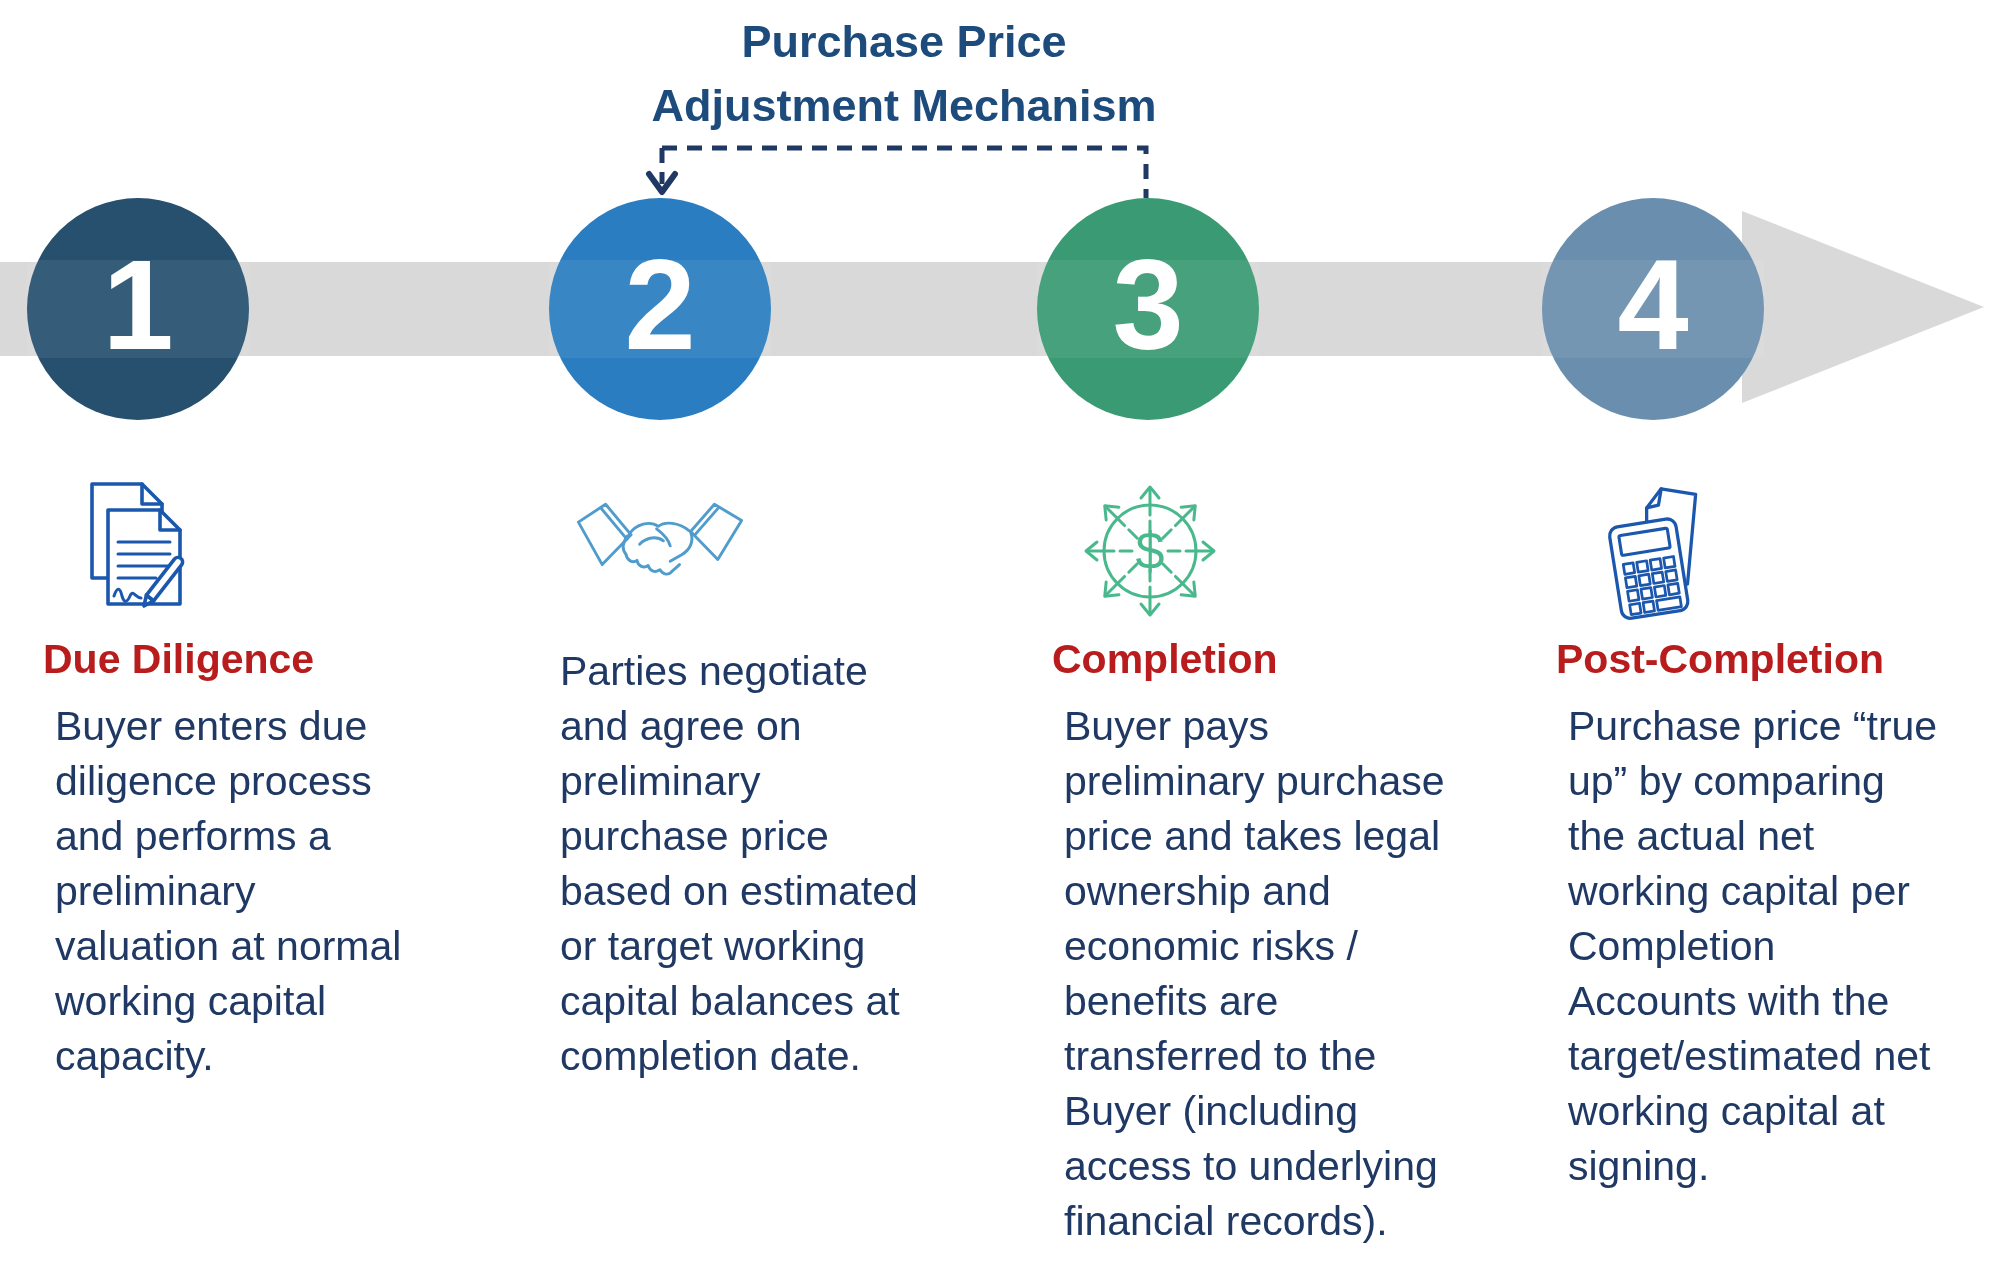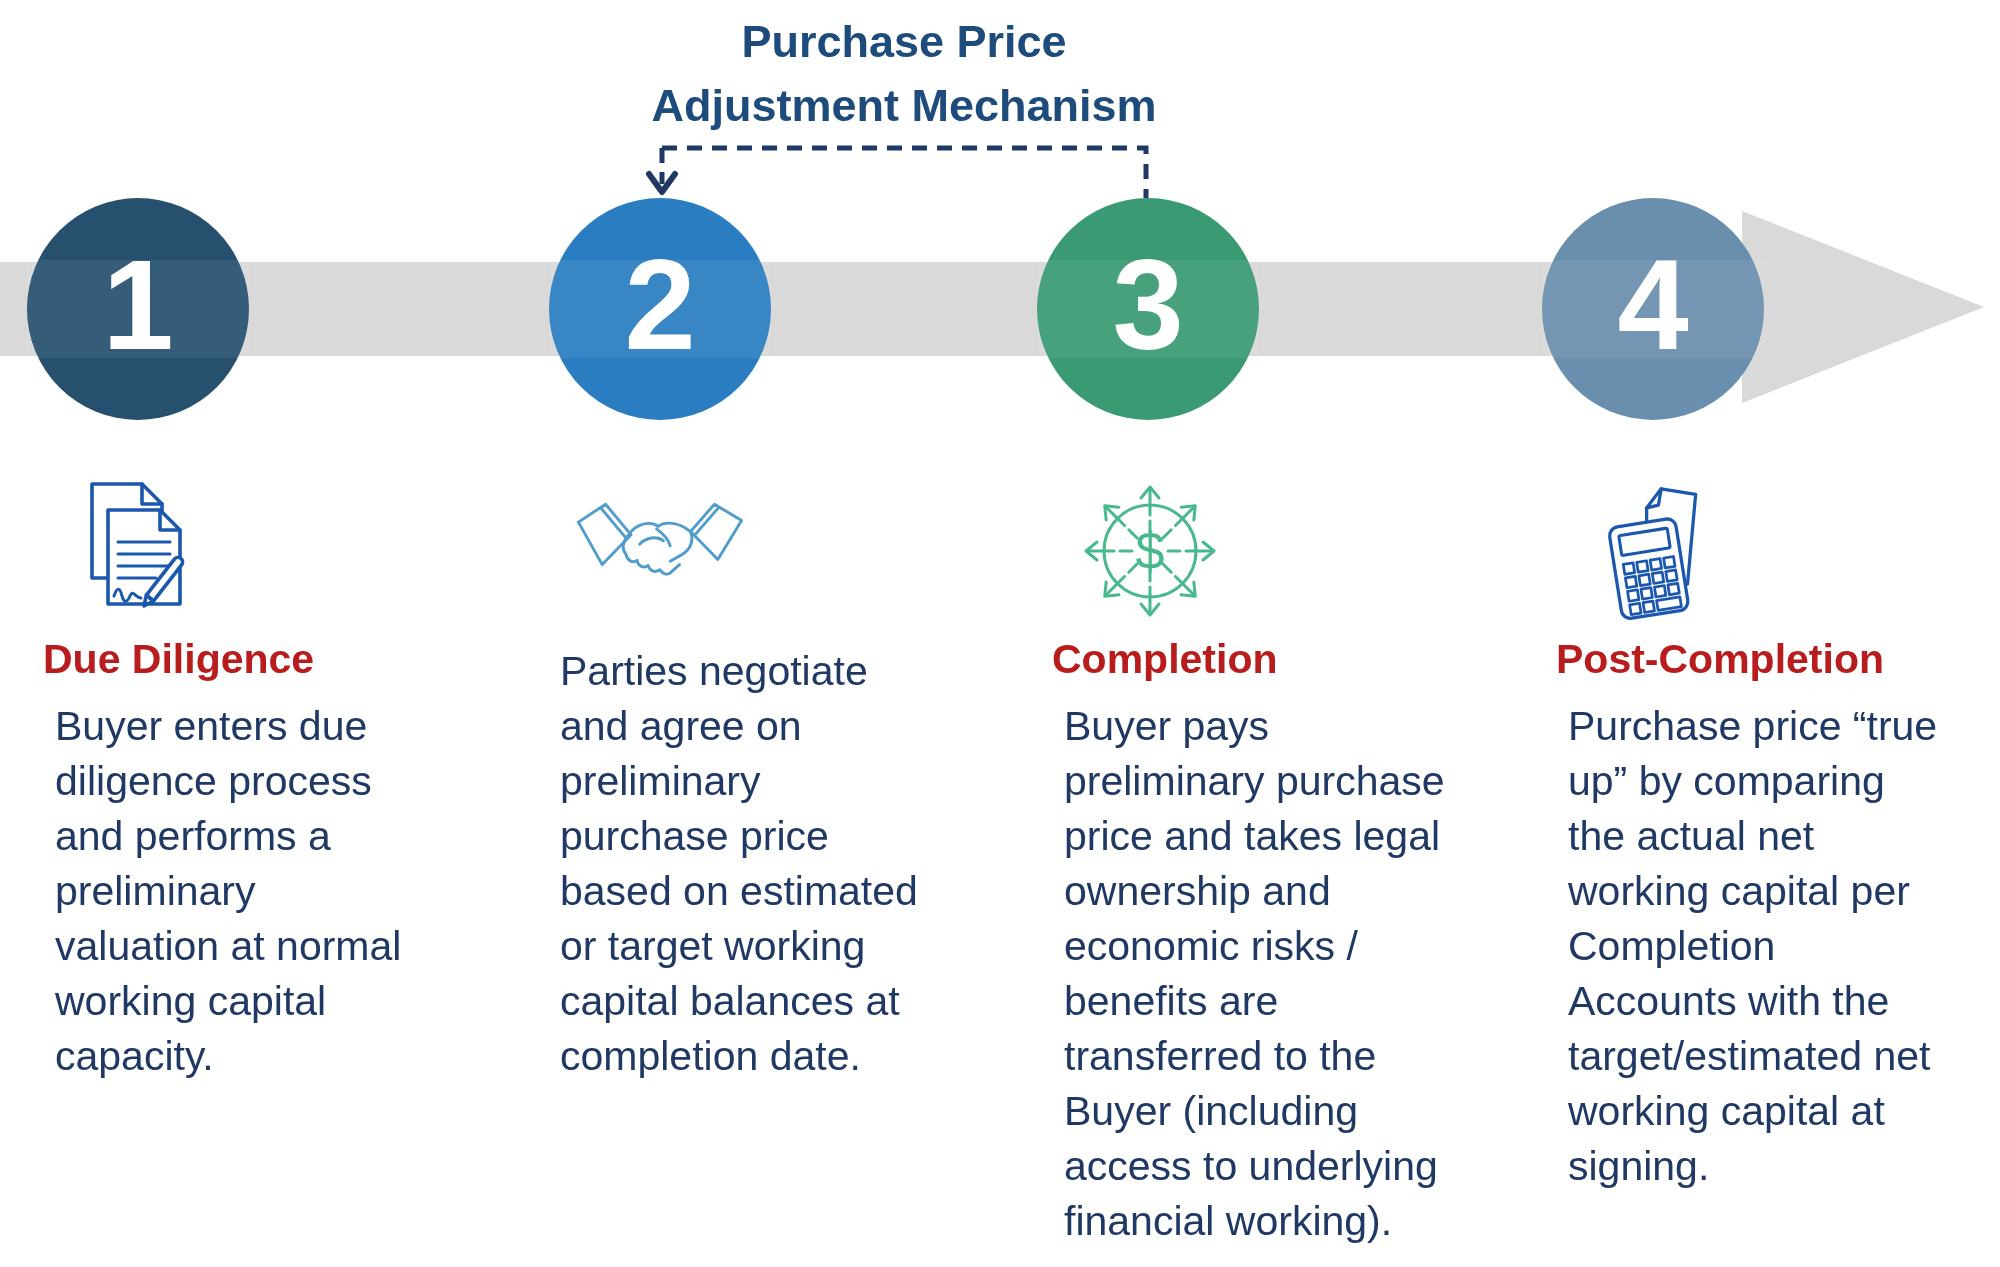--- a/index.html
+++ b/index.html
@@ -214,21 +214,21 @@
     <h3>Completion</h3>
     <p>Buyer pays
 preliminary purchase
 price and takes legal
 ownership and
 economic risks /
 benefits are
 transferred to the
 Buyer (including
 access to underlying
-financial working).</p>
+financial records).</p>
   </div>
   <div class="step-text t4">
     <h3>Post-Completion</h3>
     <p>Purchase price “true
 up” by comparing
 the actual net
 working capital per
 Completion
 Accounts with the
 target/estimated net

